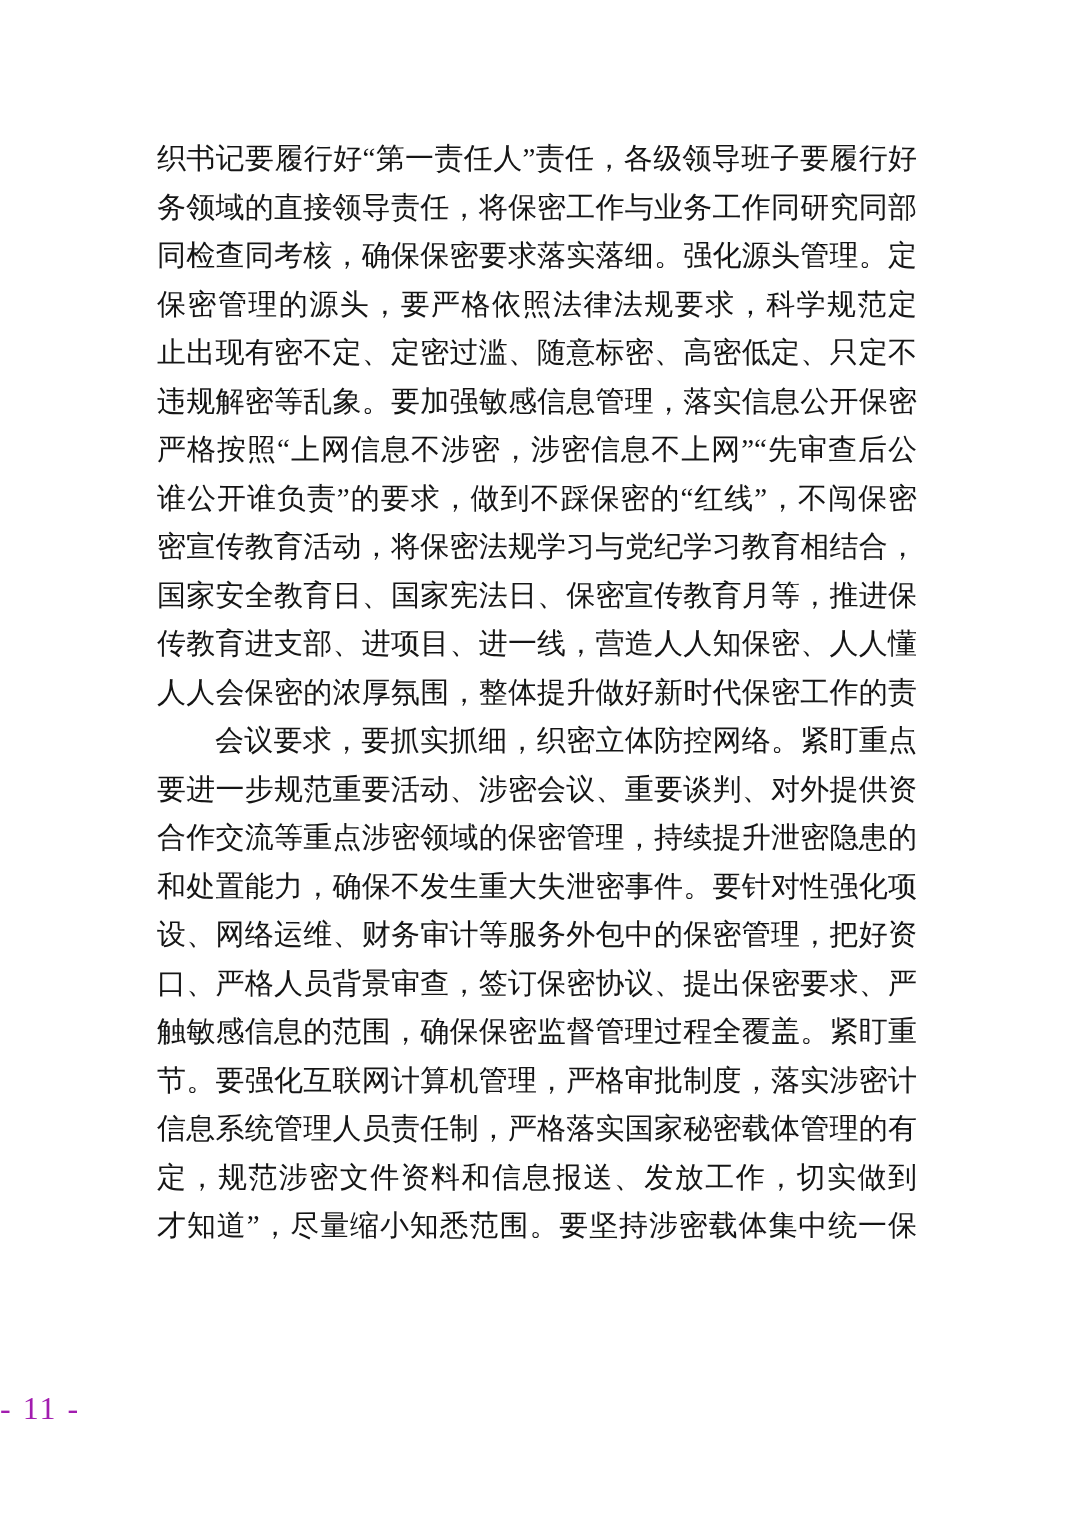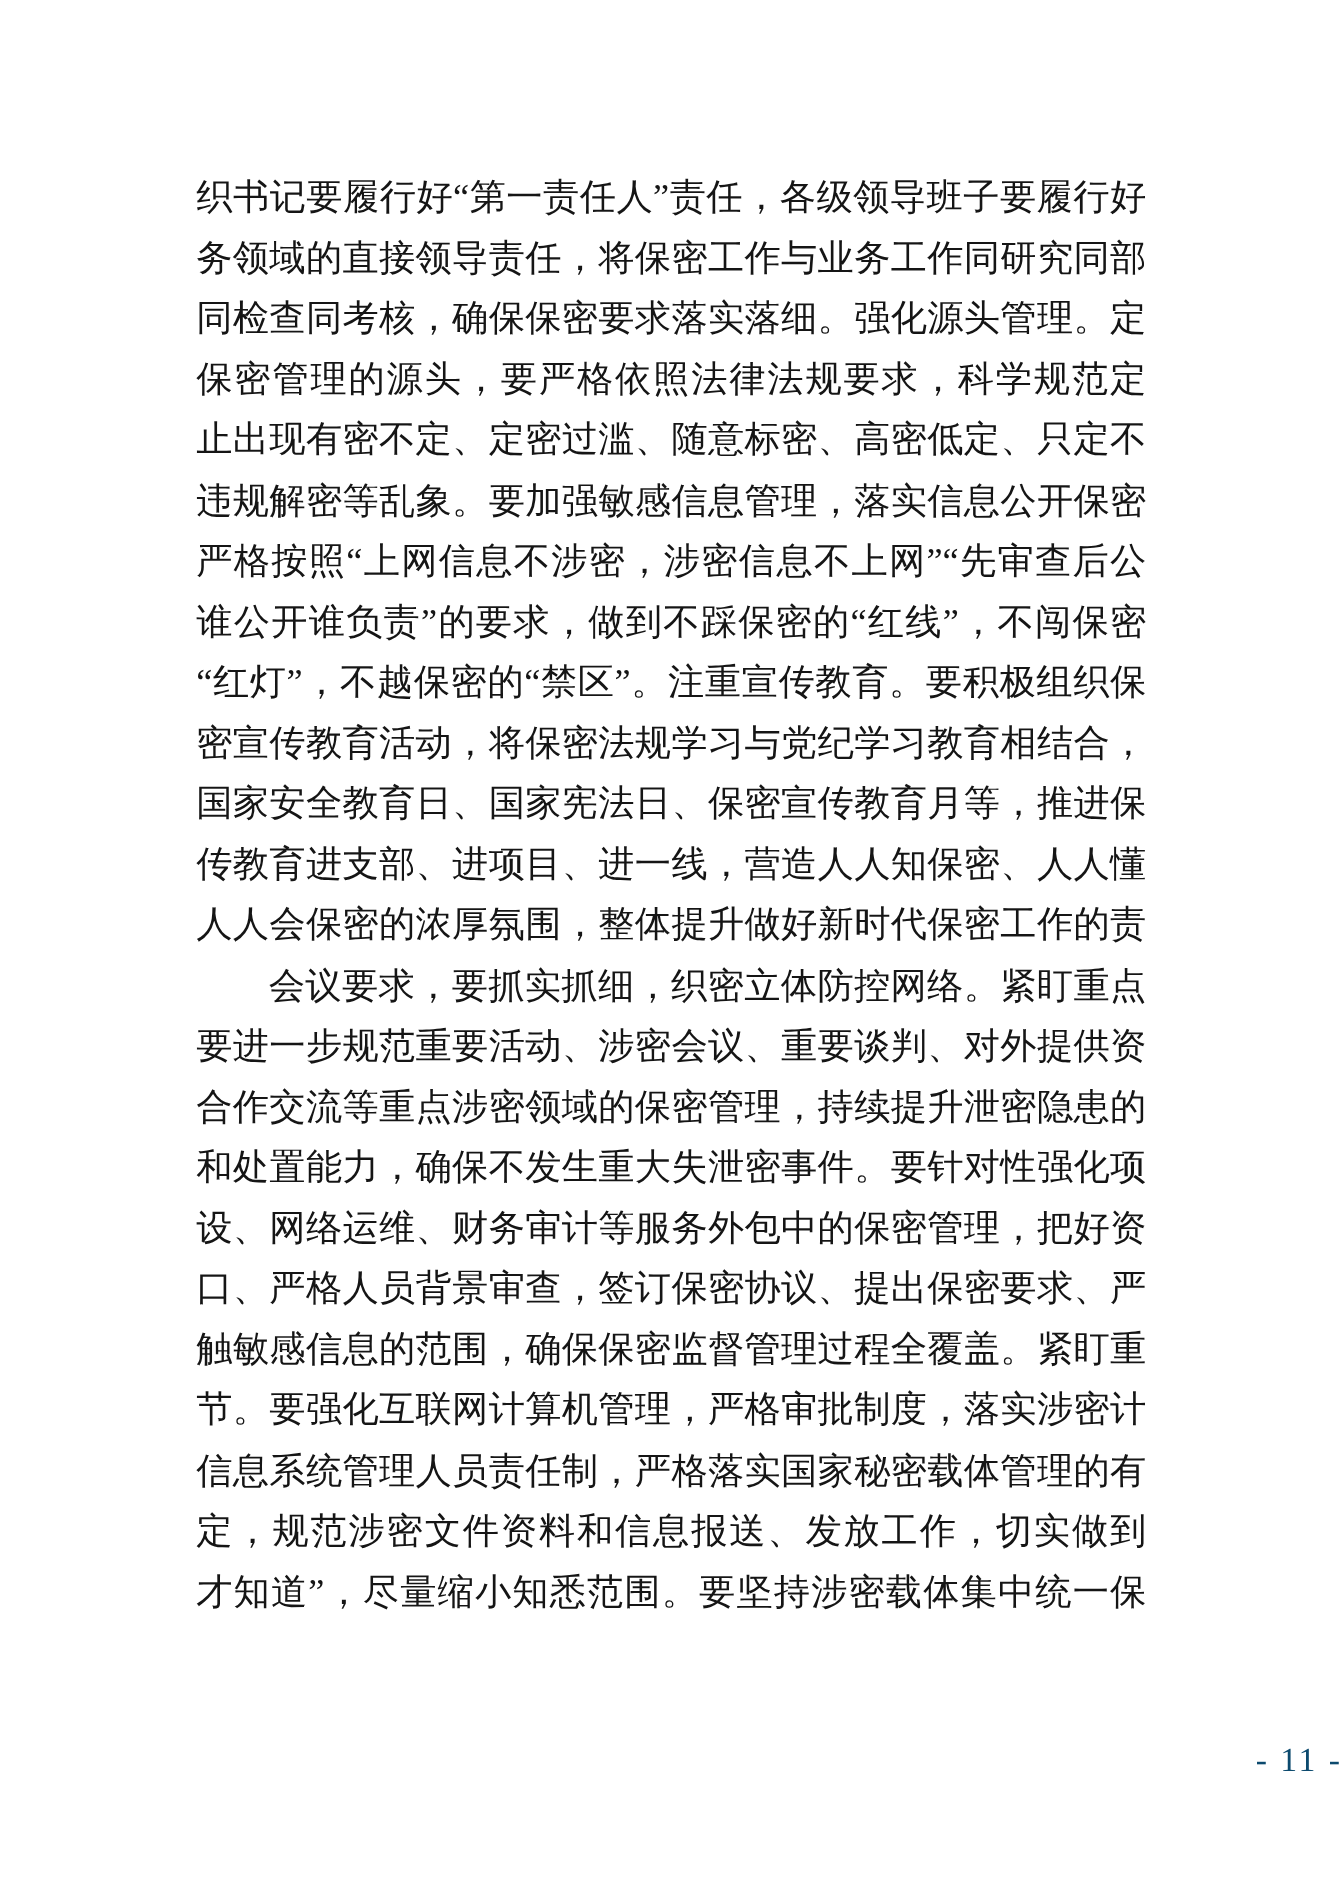--- a/index.html
+++ b/index.html
@@ -44,43 +44,42 @@
     text-align-last: left;
   }
   .line.indent {
     text-indent: 58px;
   }
   .page-footer {
     position: absolute;
     left: 0;
     top: 1388px;
     width: 1074px;
-    text-align: right;
-    font-size: 27px;
+    text-align: left;
+    font-size: 32px;
     line-height: 40px;
-    color: #0c4a6e;
+    color: #a21caf;
     letter-spacing: 2px;
   }
 </style>
 </head>
 <body>
 
 <div class="page">
 
   <div class="text-block">
 
     <div class="line">织书记要履行好“第一责任人”责任，各级领导班子要履行好业</div>
     <div class="line">务领域的直接领导责任，将保密工作与业务工作同研究同部署、</div>
     <div class="line">同检查同考核，确保保密要求落实落细。强化源头管理。定密是</div>
     <div class="line">保密管理的源头，要严格依照法律法规要求，科学规范定密，防</div>
     <div class="line">止出现有密不定、定密过滥、随意标密、高密低定、只定不解、</div>
     <div class="line">违规解密等乱象。要加强敏感信息管理，落实信息公开保密审查，</div>
     <div class="line">严格按照“上网信息不涉密，涉密信息不上网”“先审查后公开、</div>
     <div class="line">谁公开谁负责”的要求，做到不踩保密的“红线”，不闯保密的</div>
-    <div class="line">“红灯”，不越保密的“禁区”。注重宣传教育。要积极组织保</div>
     <div class="line">密宣传教育活动，将保密法规学习与党纪学习教育相结合，结合</div>
     <div class="line">国家安全教育日、国家宪法日、保密宣传教育月等，推进保密宣</div>
     <div class="line">传教育进支部、进项目、进一线，营造人人知保密、人人懂保密、</div>
     <div class="line">人人会保密的浓厚氛围，整体提升做好新时代保密工作的责任感</div>
 
     <div class="line indent">会议要求，要抓实抓细，织密立体防控网络。紧盯重点领域。</div>
     <div class="line">要进一步规范重要活动、涉密会议、重要谈判、对外提供资料、</div>
     <div class="line">合作交流等重点涉密领域的保密管理，持续提升泄密隐患的发现</div>
     <div class="line">和处置能力，确保不发生重大失泄密事件。要针对性强化项目建</div>
     <div class="line">设、网络运维、财务审计等服务外包中的保密管理，把好资质关</div>

